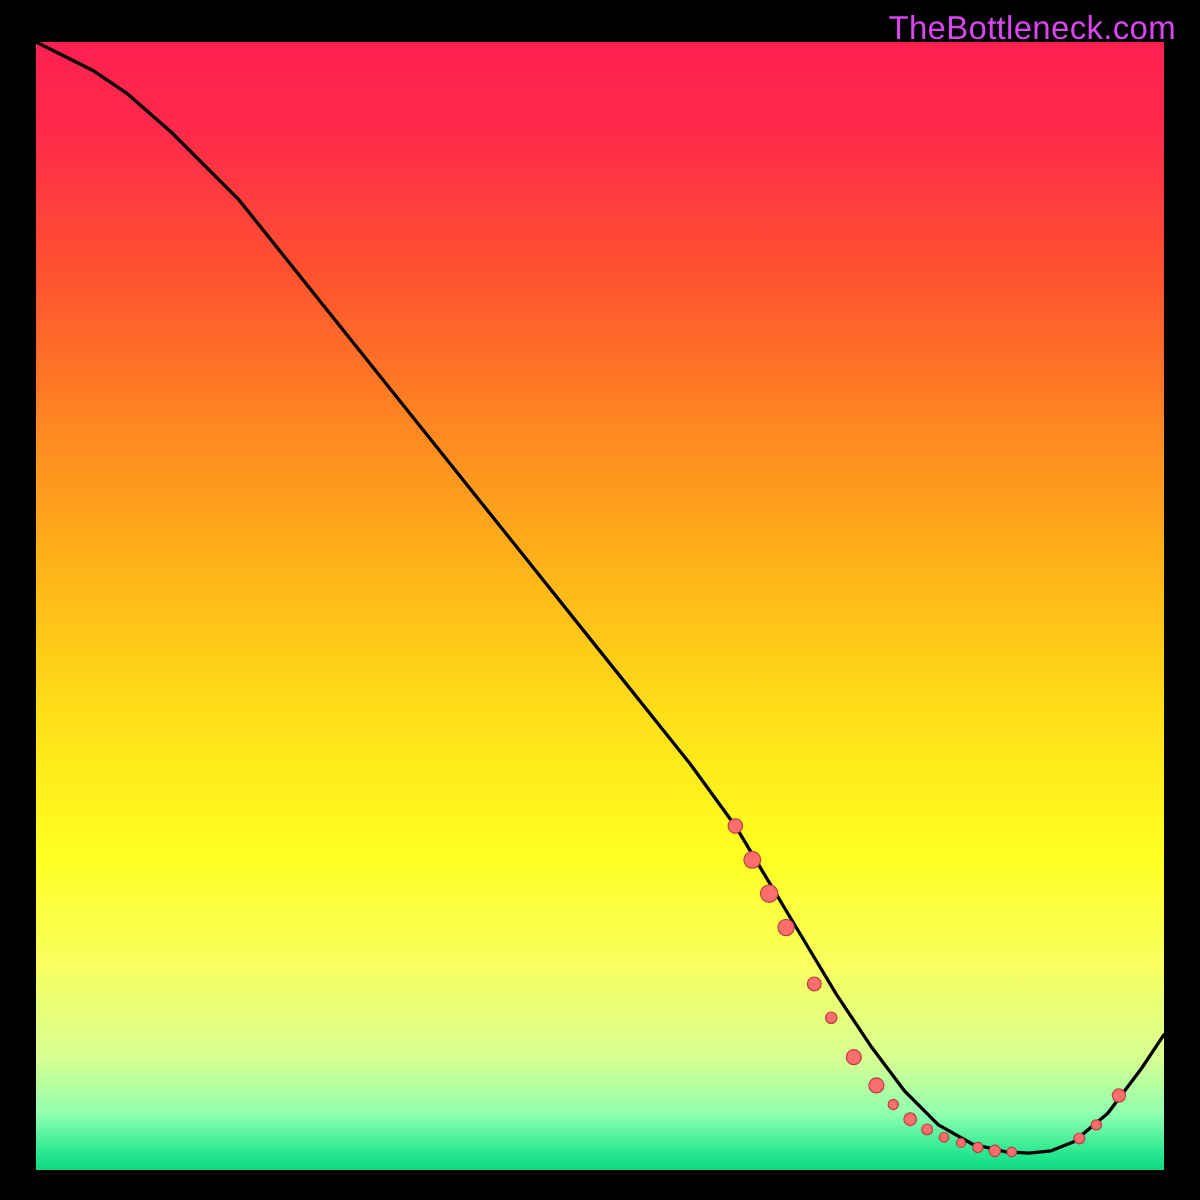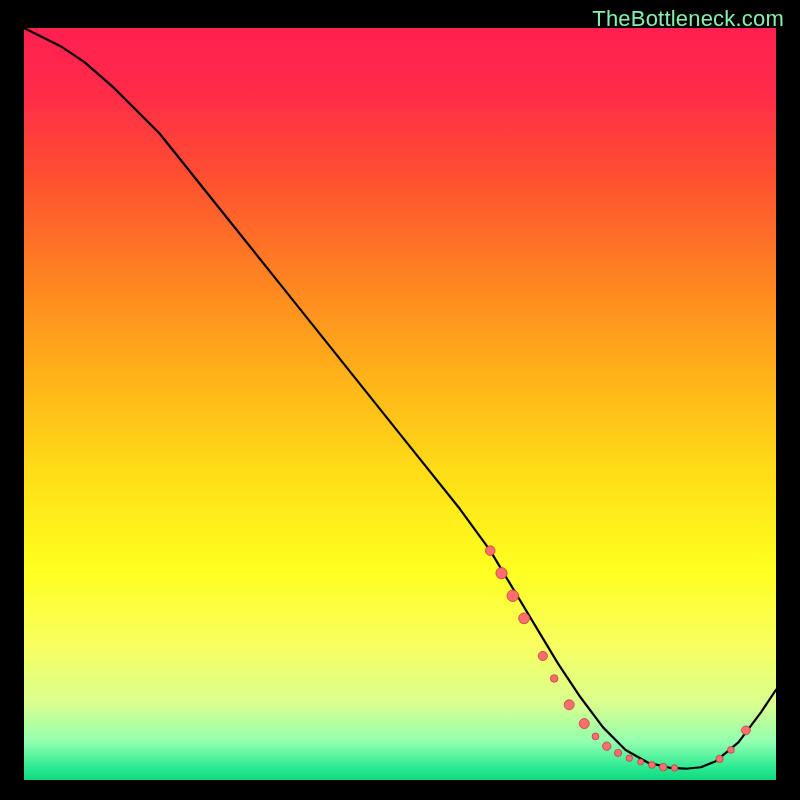--- a/index.html
+++ b/index.html
@@ -10,21 +10,21 @@
     background: #000;
     position: relative;
   }
   .watermark {
     position: absolute;
     top: 6px;
     right: 16px;
     font-family: Arial, Helvetica, sans-serif;
     font-size: 22px;
     font-weight: 500;
-    color: #86efac;
+    color: #d946ef;
     letter-spacing: 0.2px;
     z-index: 10;
   }
   .plot-area {
     position: absolute;
     left: 24px;
     top: 28px;
     width: 752px;
     height: 752px;
   }

